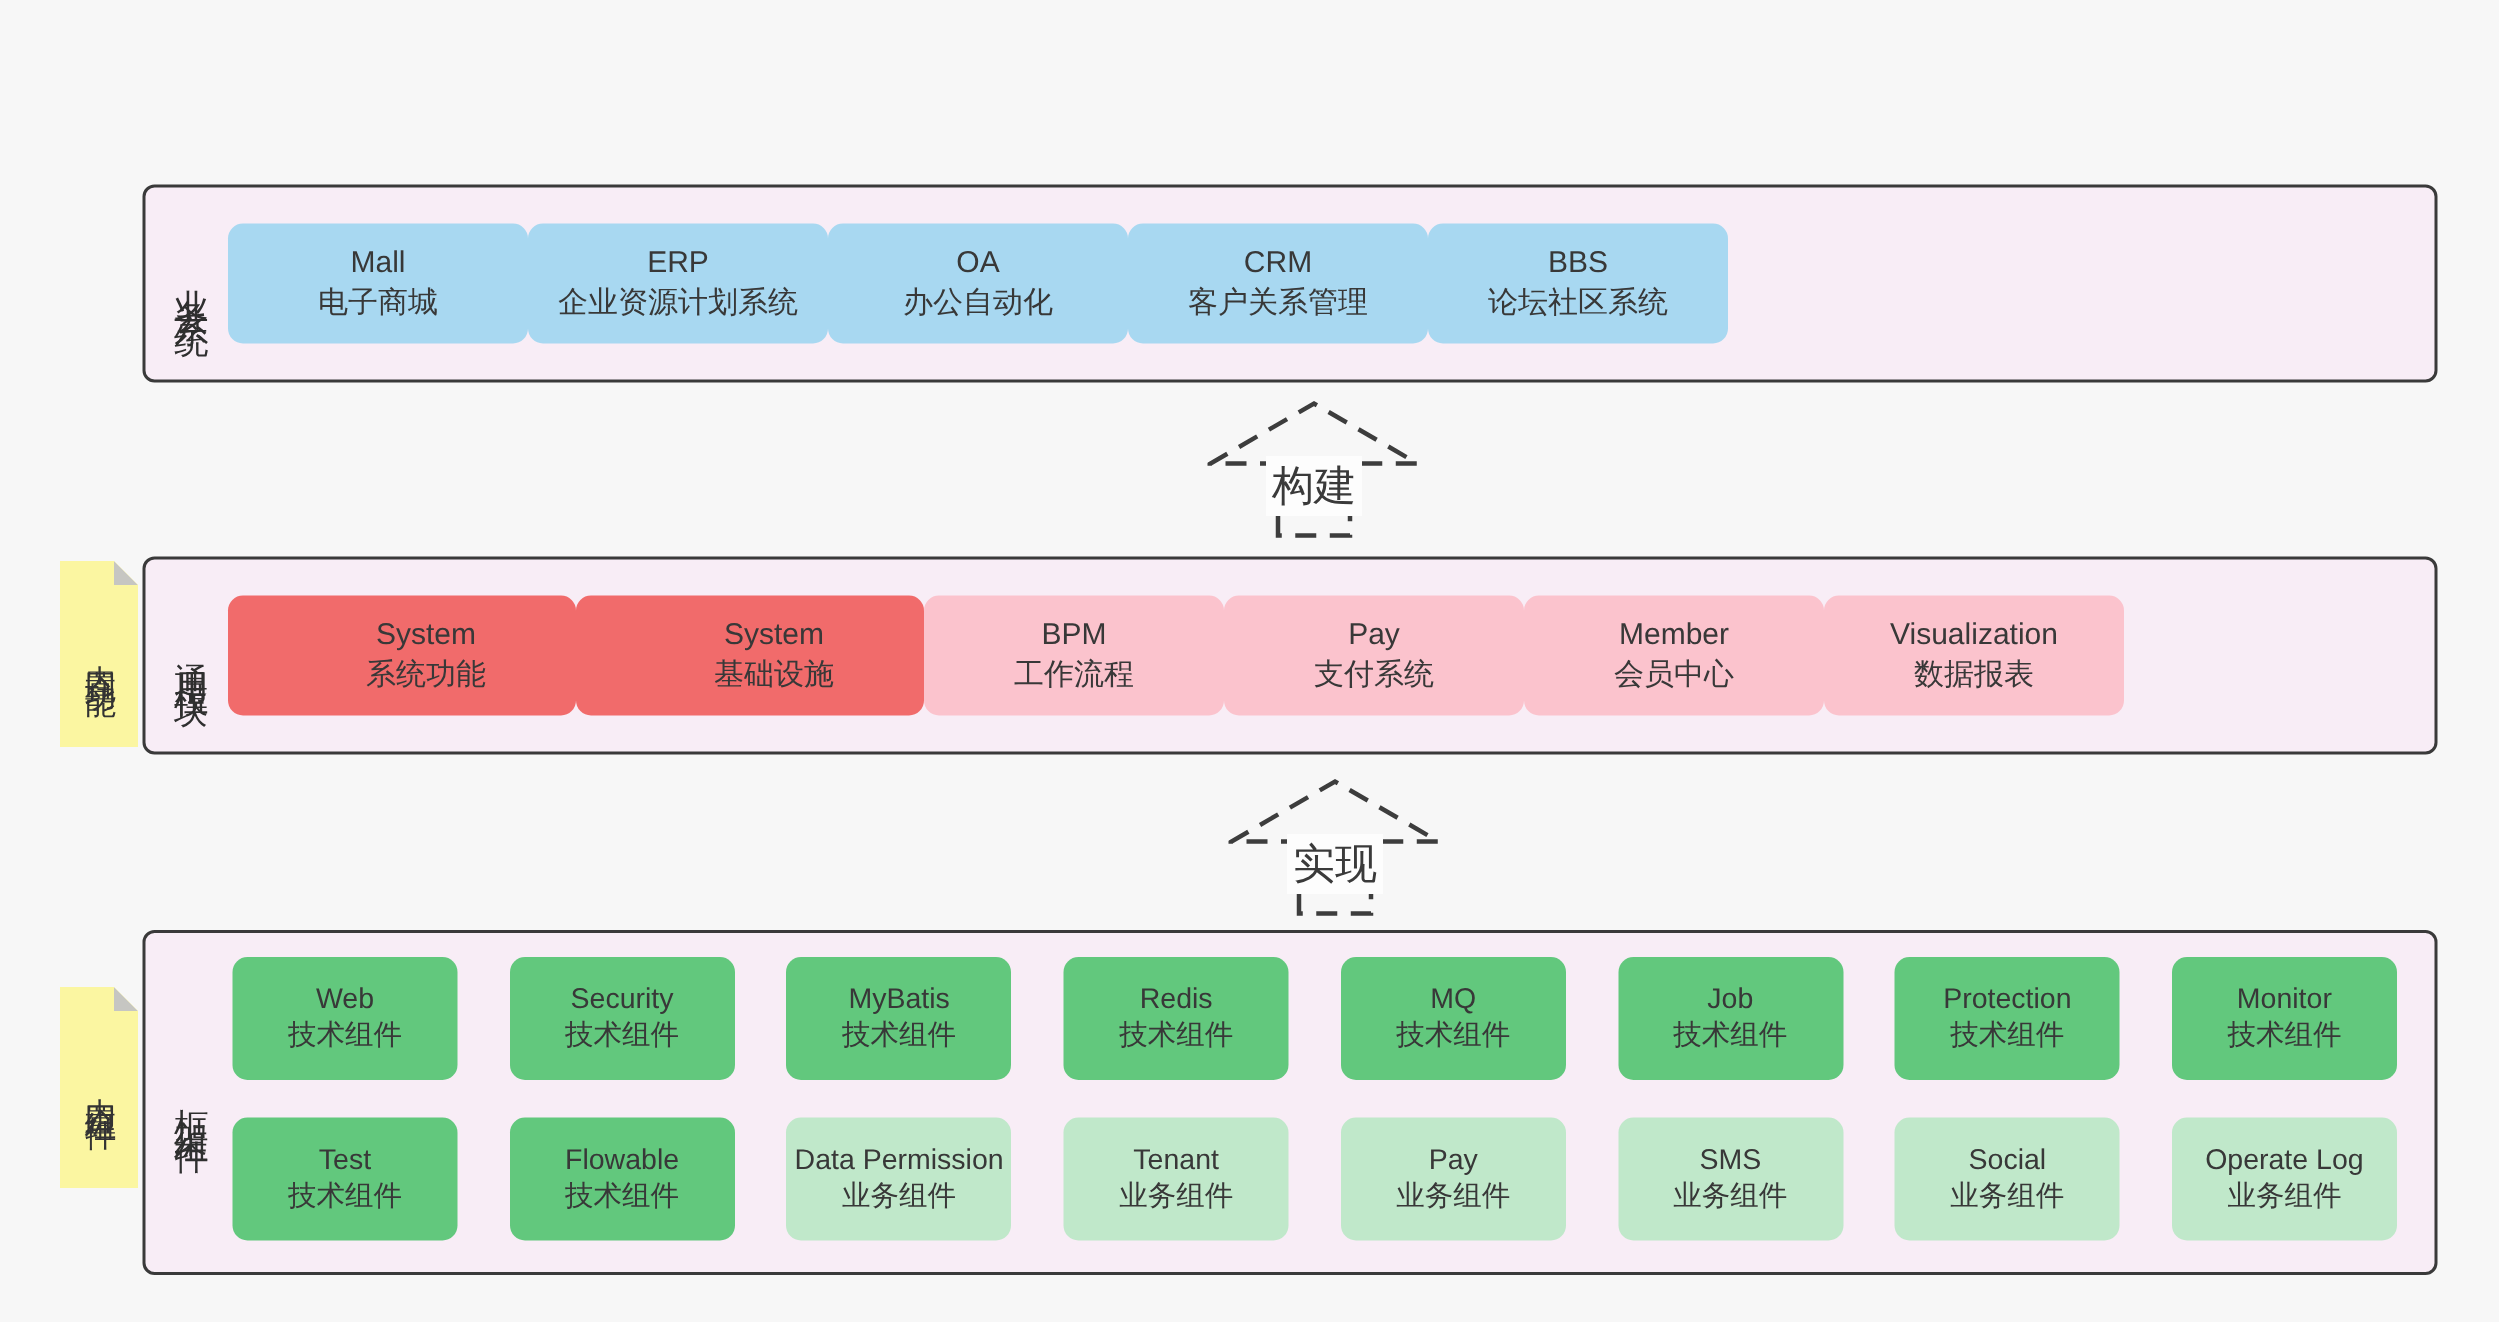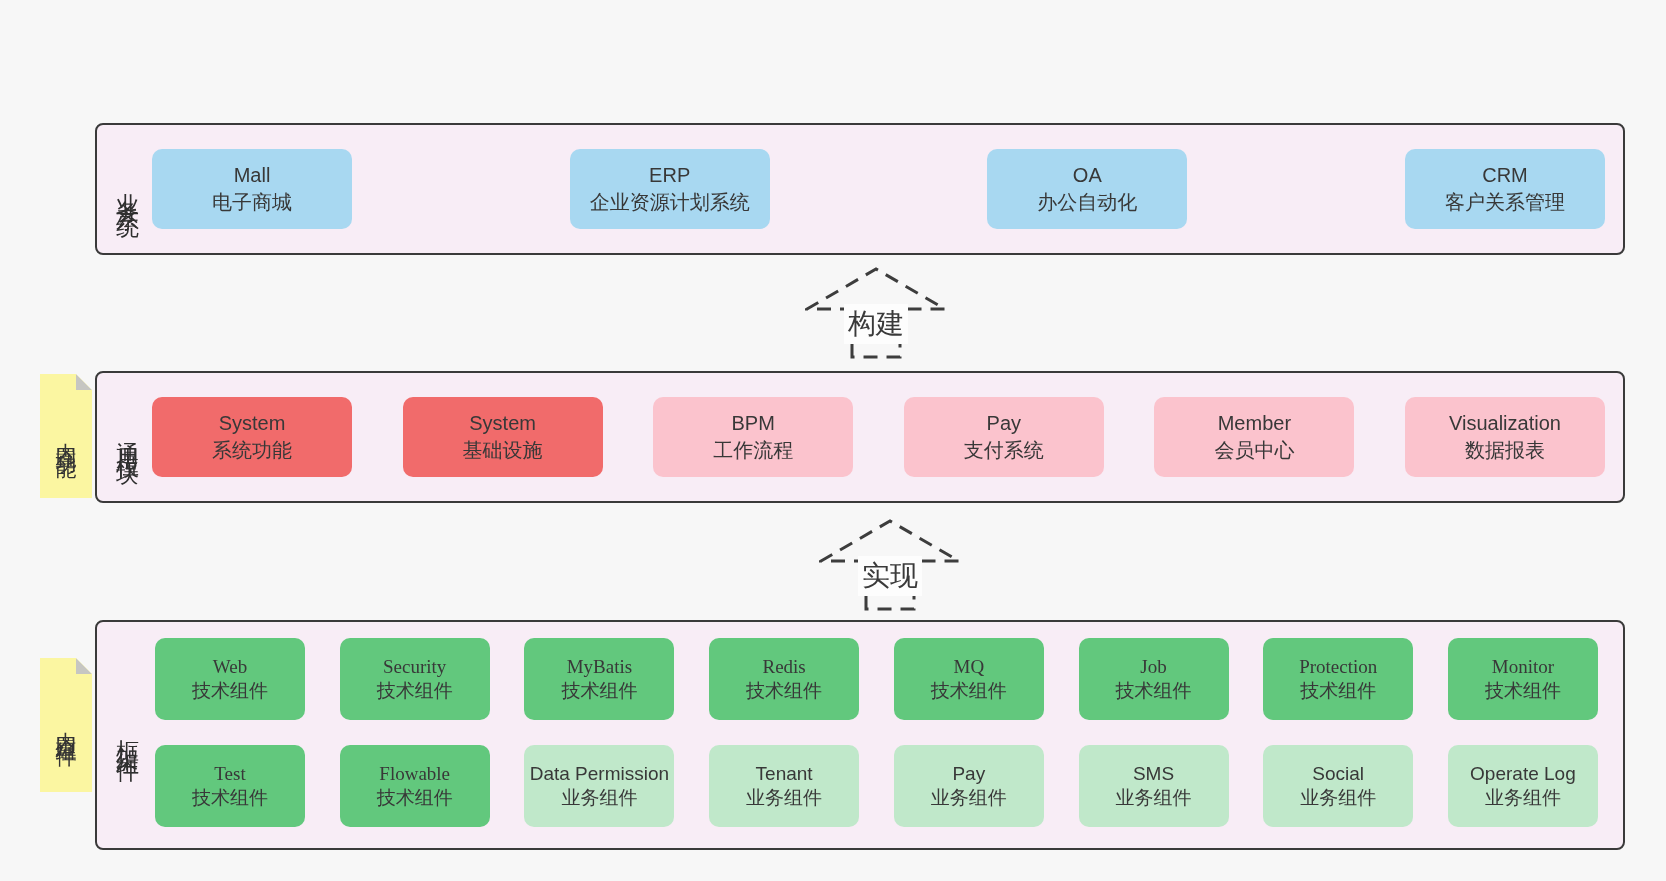--- a/index.html
+++ b/index.html
@@ -17,38 +17,38 @@
   .band-2{top:371px;height:132px;}
   .band-3{top:620px;height:230px;}
   .band-label{
     position:absolute;left:16px;top:50%;transform:translateY(-50%);
     writing-mode:vertical-rl;text-orientation:upright;
     font-size:23px;letter-spacing:7px;color:#2f2f2f;white-space:nowrap;
   }
   
   .boxes{
     position:absolute;left:55px;right:18px;top:0;bottom:0;
-    display:flex;align-items:center;justify-content:space-between;border-radius:13px;
+    display:flex;align-items:center;border-radius:13px;
   }
   .band-3 .rows{
     position:absolute;left:58px;right:25px;top:16px;bottom:21px;
     display:flex;flex-direction:column;justify-content:space-between;
   }
   .band-3 .row{display:flex;justify-content:space-between;}
   .box{
     border-radius:10px;display:flex;flex-direction:column;
     align-items:center;justify-content:center;text-align:center;
     font-size:20px;line-height:27px;color:#383838;
   }
   .band-1 .box,.band-2 .box{width:200px;height:80px;}
   .band-3 .box{width:150px;height:82px;font-size:19px;line-height:24px;padding:0 4px;box-sizing:border-box;}
   .blue{background:#a8d8f1;}
-  .red{background:#f16b6b;}
+  .red{background:#f16b6b;padding-left:32px;}
   .pink{background:#fbc3cd;}
-  .green{background:#62c87d;font-family:Liberation Serif, serif;}
+  .green{background:#62c87d;}
   .lightgreen{background:#c0e8ca;}
   
   .sticky{
     position:absolute;left:40px;width:52px;background:#fbf6a1;
     clip-path:polygon(0 0,calc(100% - 16px) 0,100% 16px,100% 100%,0 100%);
     display:flex;align-items:center;justify-content:center;
   }
   .sticky-2{top:374px;height:124px;}
   .sticky-3{top:658px;height:134px;}
   .sticky .fold{
@@ -84,20 +84,24 @@
       <span>企业资源计划系统</span>
     </div>
     <div class="box blue">
       <span>OA</span>
       <span>办公自动化</span>
     </div>
     <div class="box blue">
       <span>CRM</span>
       <span>客户关系管理</span>
     </div>
+    <div class="box blue">
+      <span>BBS</span>
+      <span>论坛社区系统</span>
+    </div>
   </div>
 </div>
 
 <div class="arrow arrow-1">
   <svg width="142" height="95" viewBox="0 0 142 95">
     <path d="M 47 93 L 47 45 L 2 45 L 71 5 L 140 45 L 95 45 L 95 93 Z" fill="none" stroke="#3d3d3d" stroke-width="3" stroke-dasharray="14 9"></path>
   </svg>
   <span class="arrow-label">构建</span>
 </div>
 

